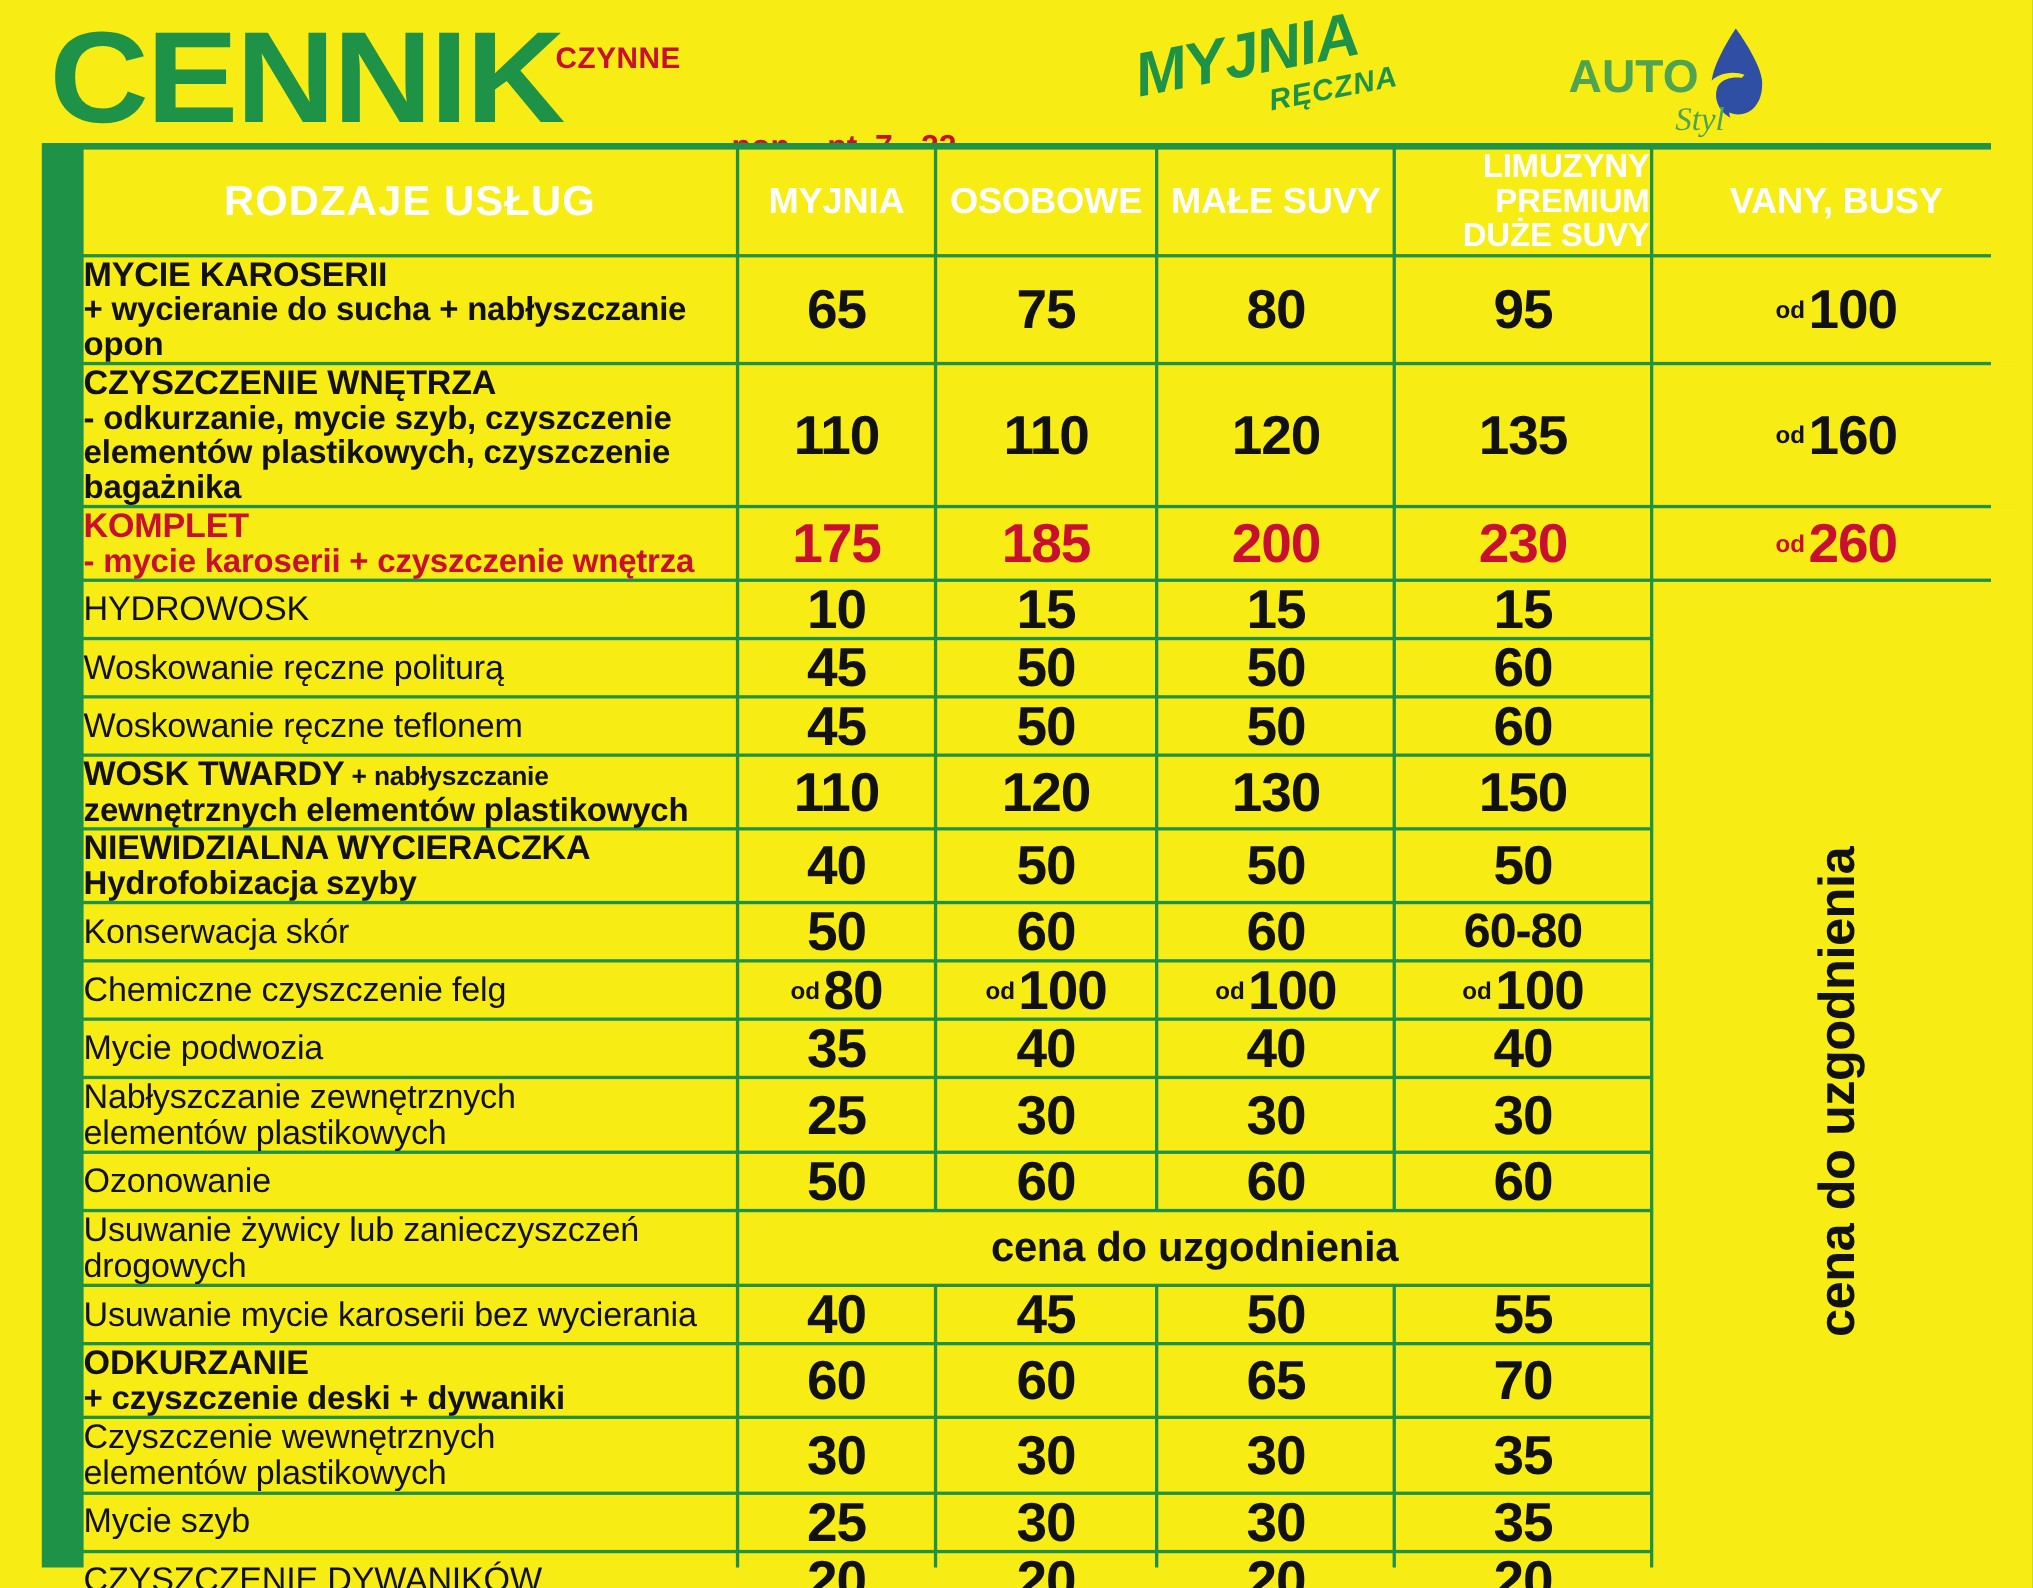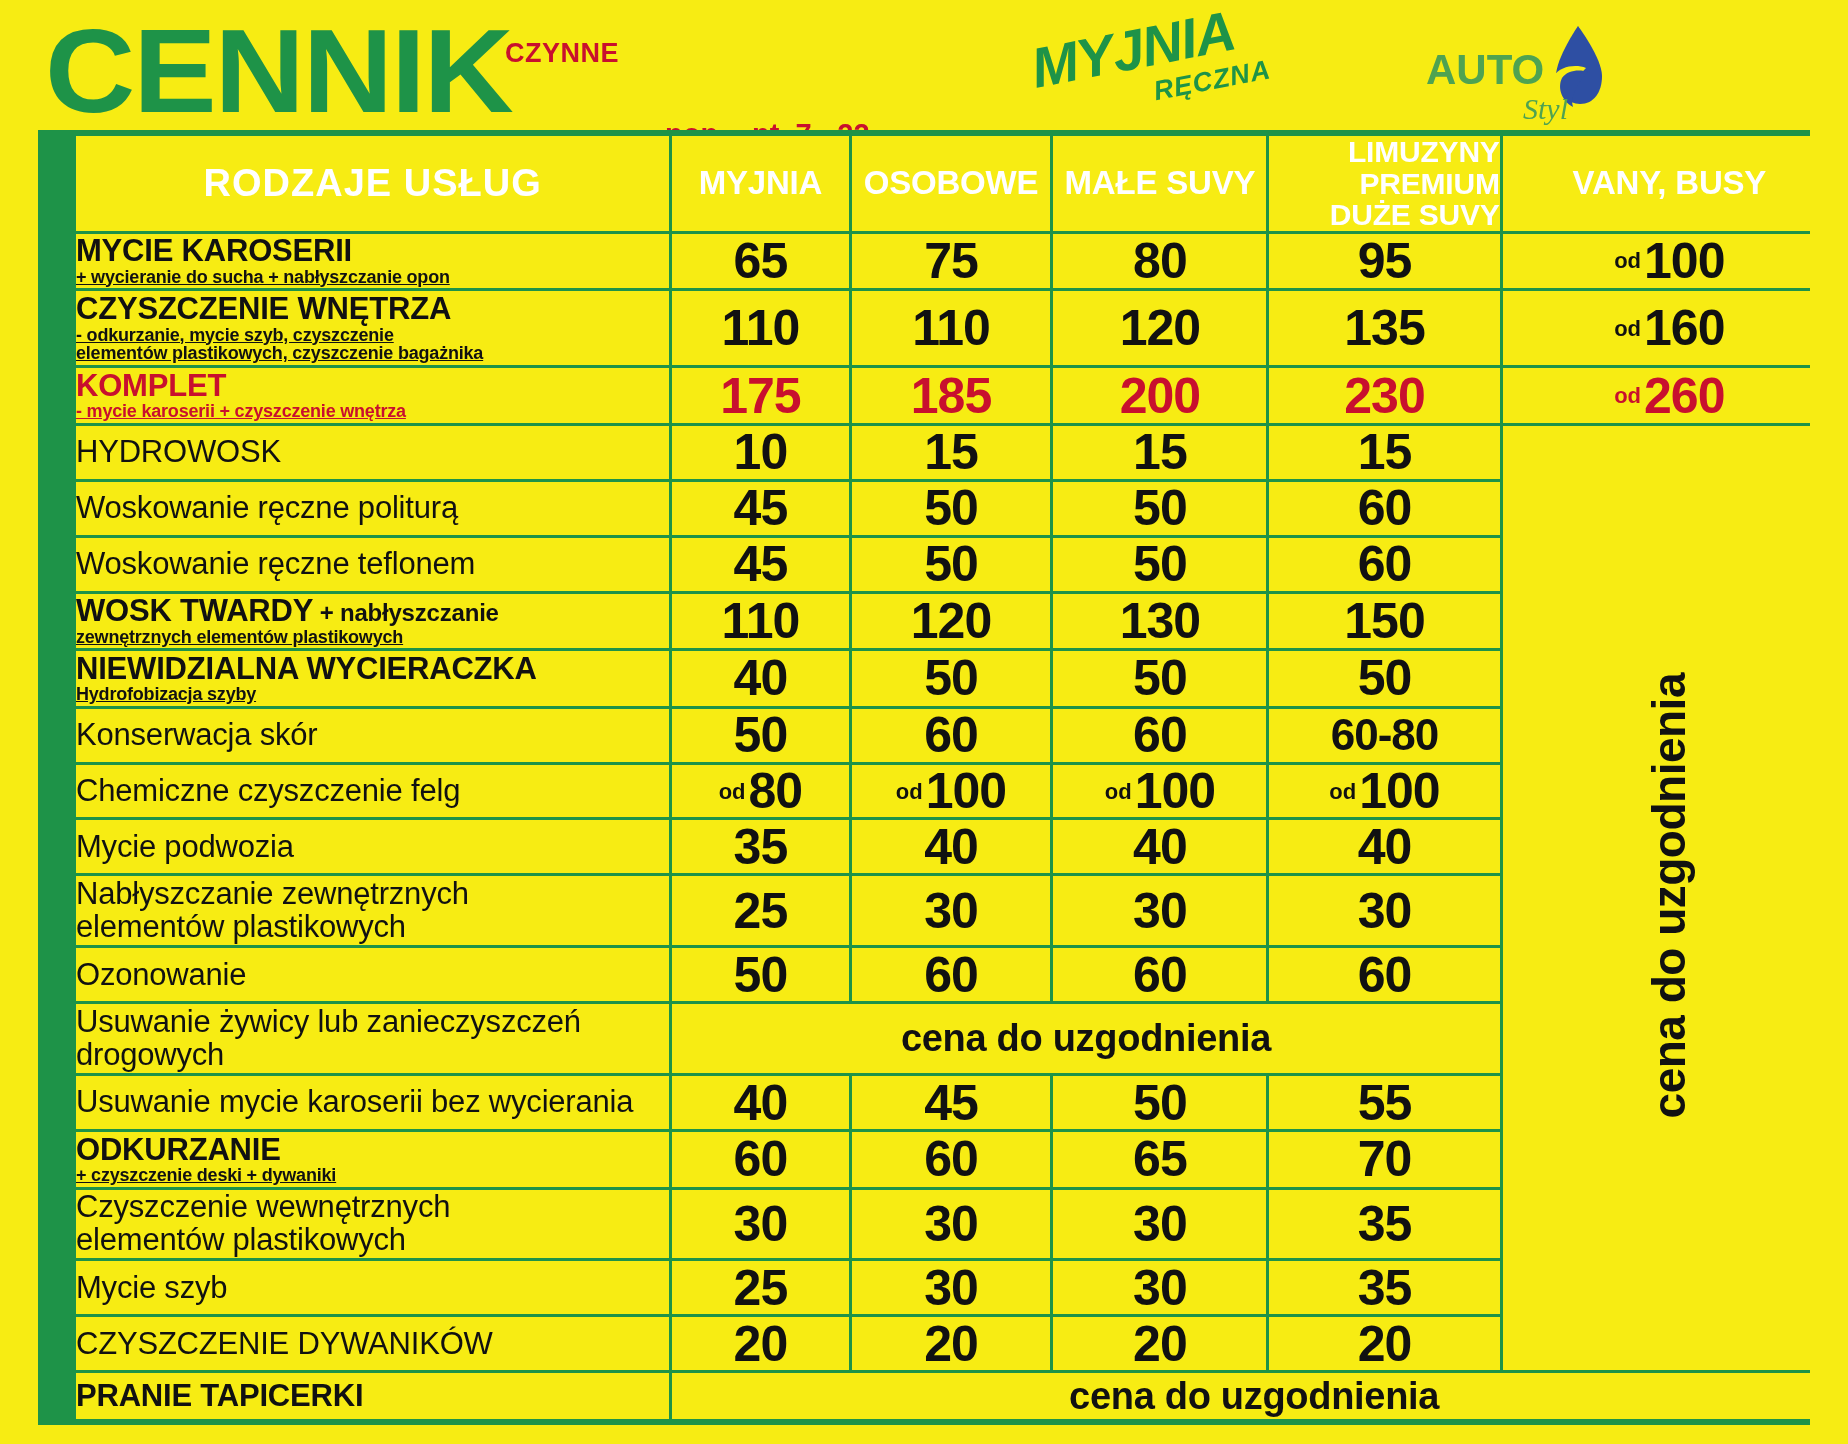--- a/index.html
+++ b/index.html
@@ -95,21 +95,21 @@
     text-align:right;
   }
 
   
   td.svc {
     text-align:left; padding:3px 0 3px 18px;
     color:#111; line-height:1.05;
   }
   .t-main { font-size:31px; font-weight:bold; letter-spacing:-0.2px; }
   .t-main.norm { font-weight:normal; font-size:31px; }
-  .t-sub { font-size:18px; font-weight:bold; letter-spacing:-0.2px;text-decoration:underline; }
+  .t-sub { font-size:30px; font-weight:bold; letter-spacing:-0.2px; }
   .t-inline { font-size:24px; font-weight:bold; }
   td.svc.red .t-main, td.svc.red .t-sub { color:#C8102E; }
 
   
   td.price-cell {
     text-align:center; font-size:50px; font-weight:bold;
     color:#111; letter-spacing:-1px; line-height:1;
   }
   td.price-cell.small { font-size:44px; }
   td.price-cell.red { color:#C8102E; }

